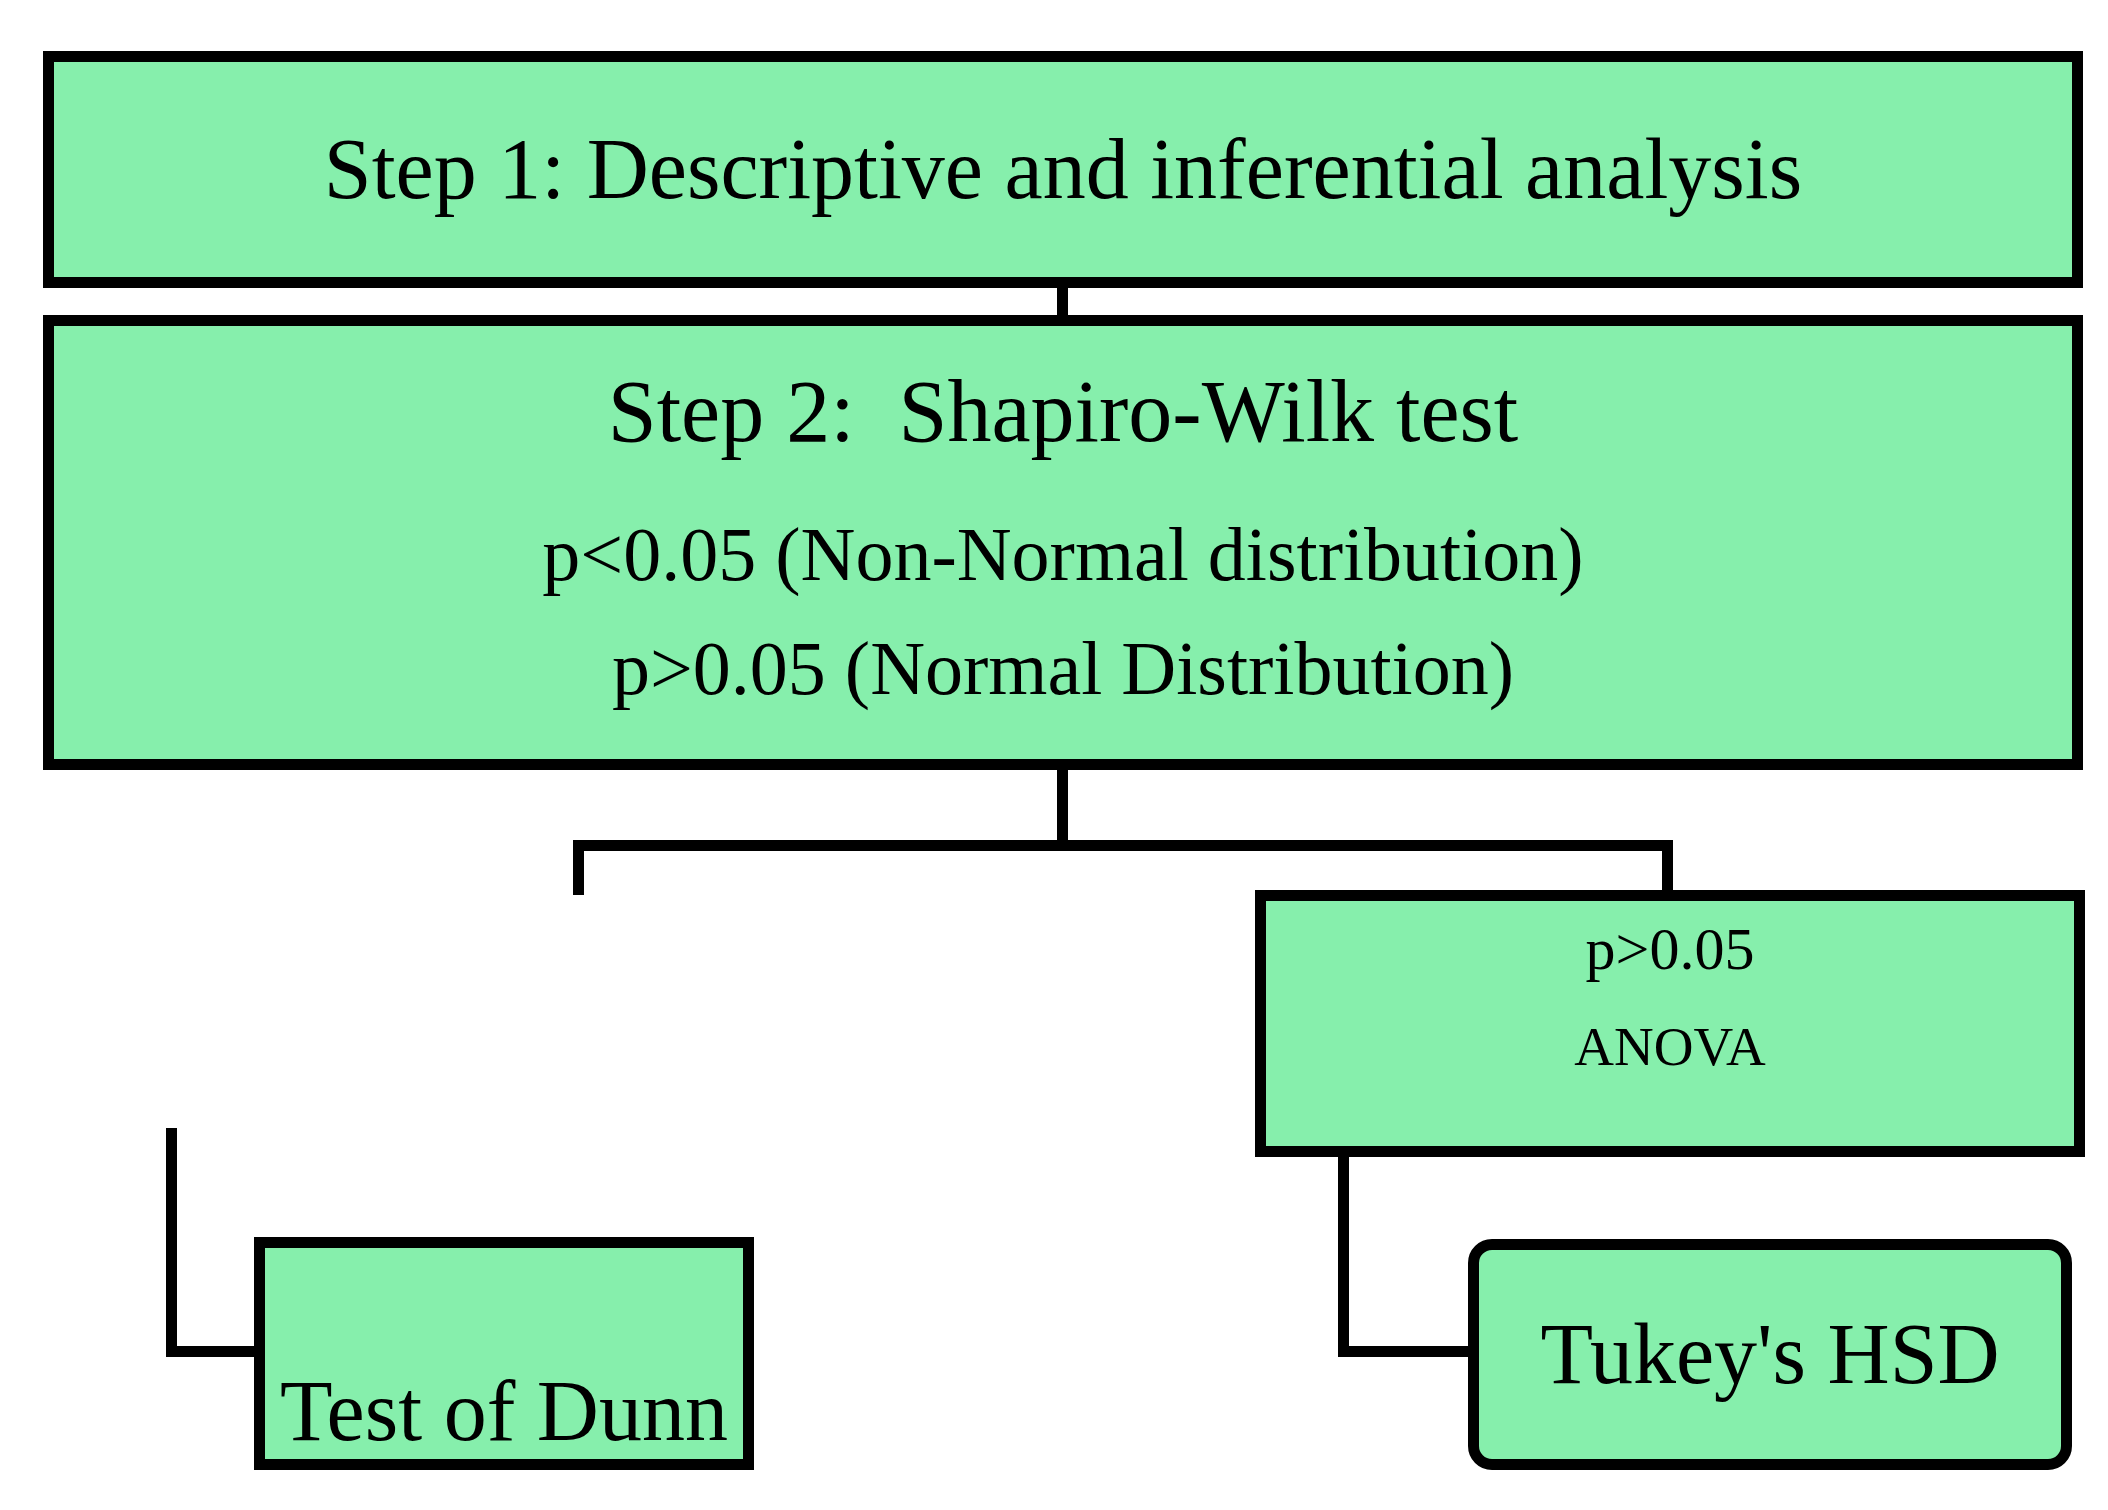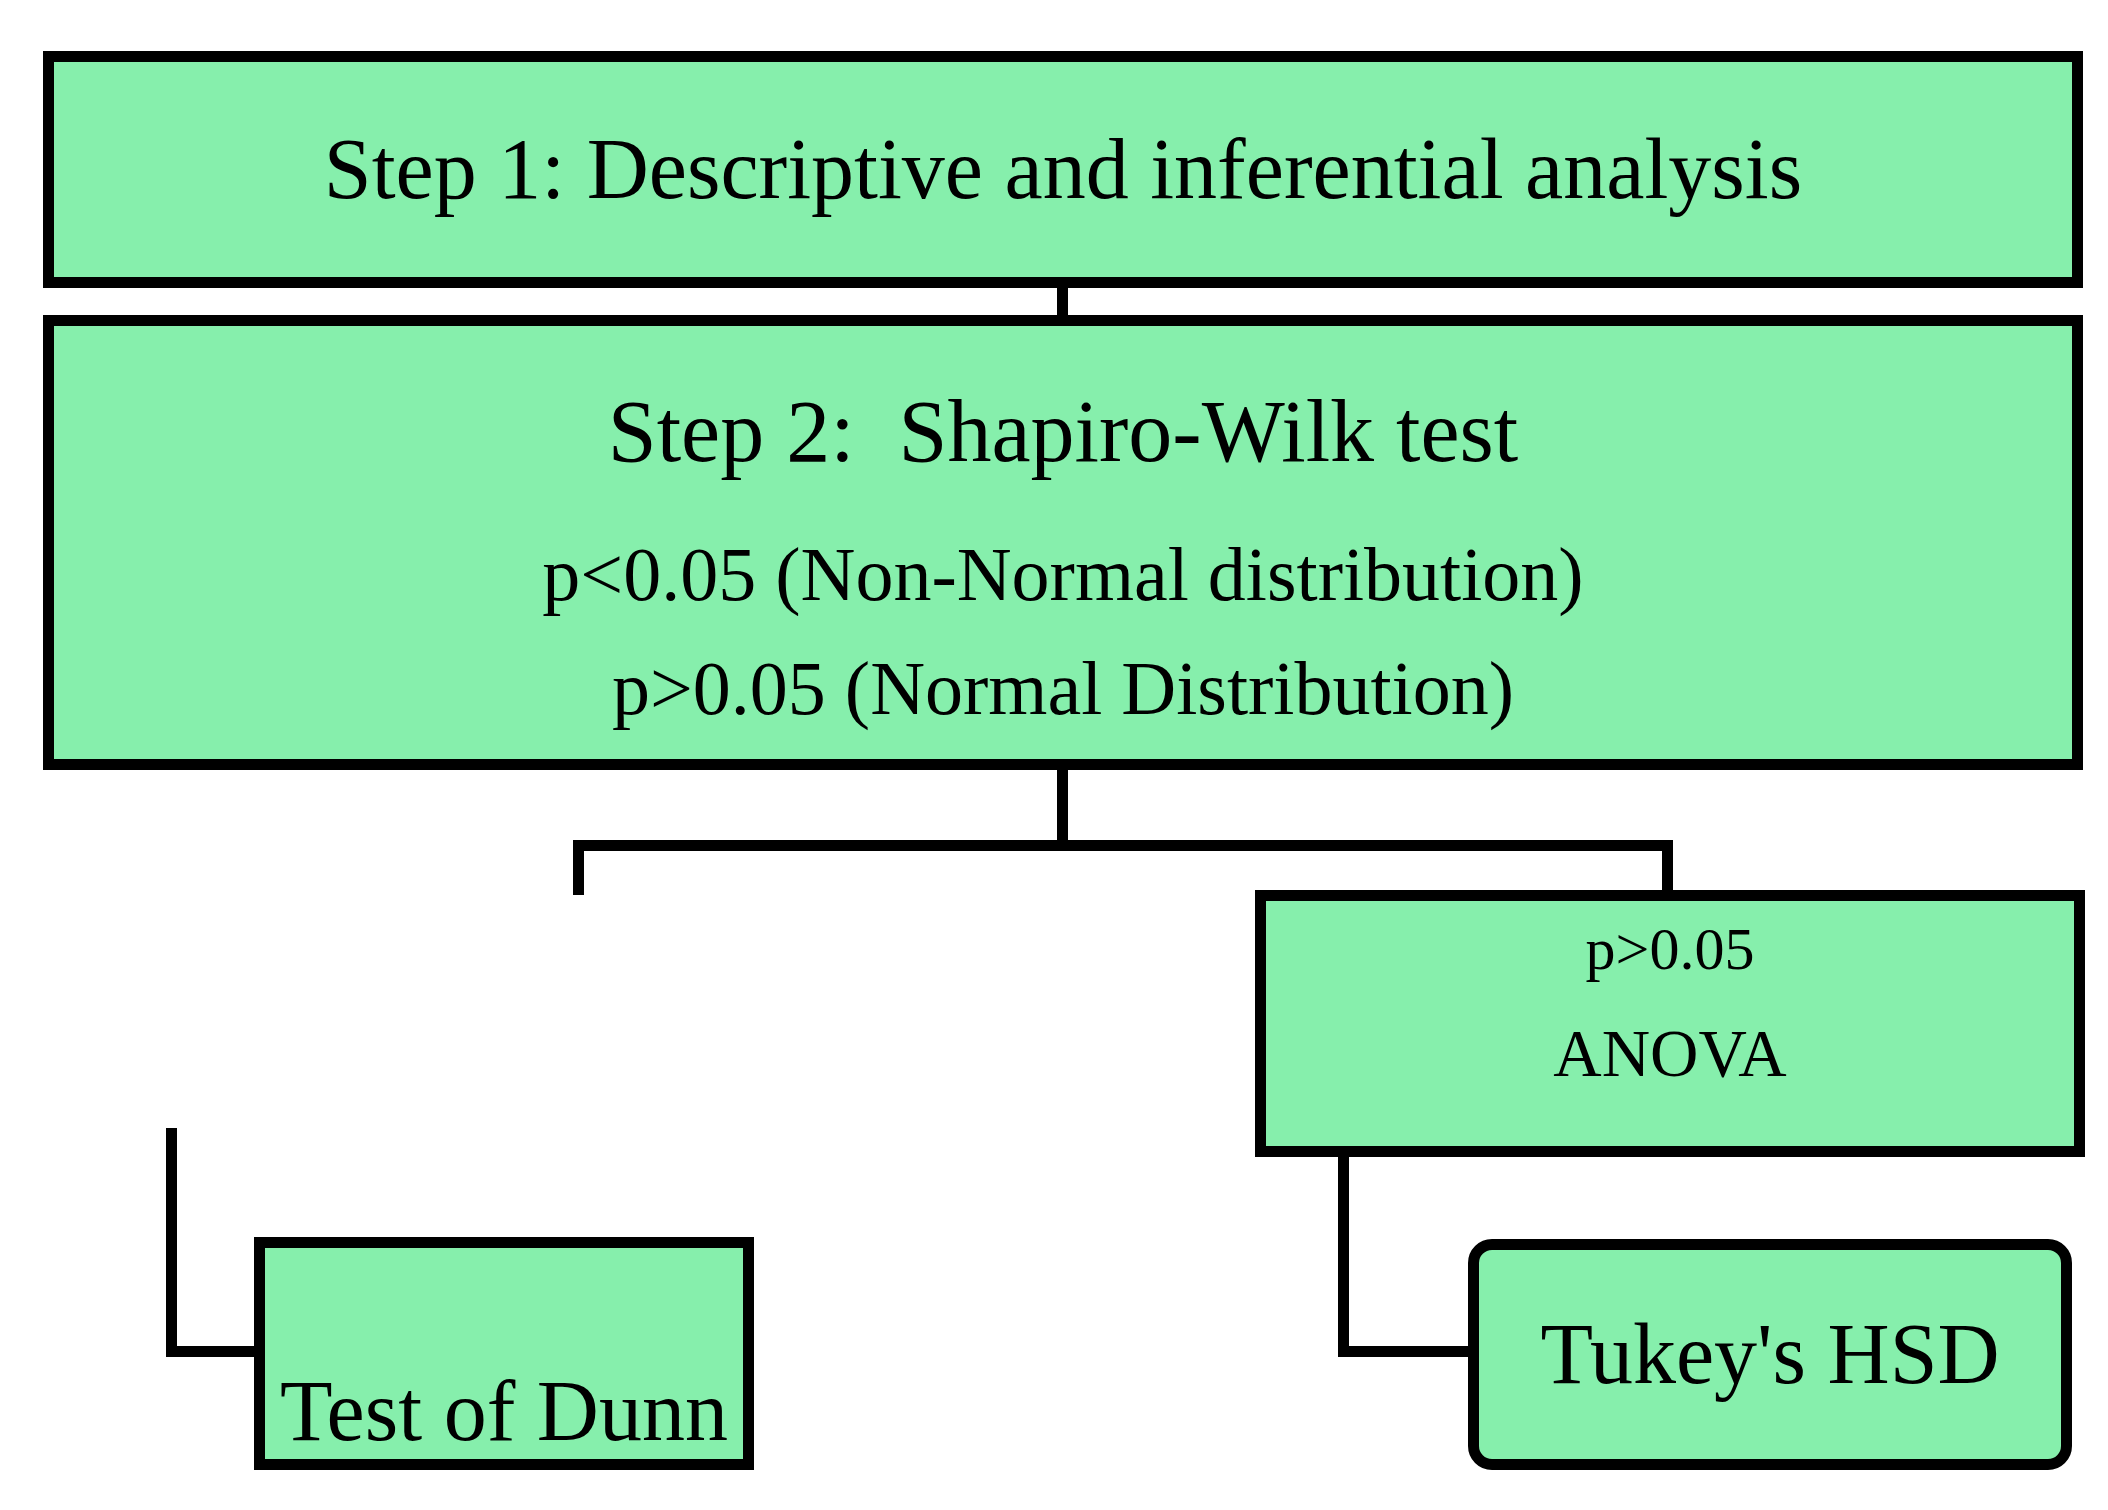--- a/index.html
+++ b/index.html
@@ -40,27 +40,27 @@
   
   #box-step1 { left: 43px;  top: 51px;   width: 2040px; height: 237px; justify-content: center; }
   #box-step2 { left: 43px;  top: 315px;  width: 2040px; height: 455px; }
   #box-kruskal { left: 60px;   top: 890px;  width: 1038px; height: 238px; }
   #box-anova   { left: 1255px; top: 890px;  width: 830px;  height: 267px; }
   #box-dunn    { left: 254px;  top: 1237px; width: 500px;  height: 233px; justify-content: flex-end; }
   #box-tukey   { left: 1468px; top: 1239px; width: 604px;  height: 231px; justify-content: center; border-radius: 24px; }
 
   
   .t-step1 { font-size: 86px; }
-  .t-step2-title { font-size: 88px; margin-top: 58px; }
+  .t-step2-title { font-size: 88px; margin-top: 38px; }
   .t-step2-sub1  { font-size: 76px; margin-top: 52px; }
   .t-step2-sub2  { font-size: 76px; margin-top: 31px; }
   .t-branch-p    { font-size: 80px; margin-top: 10px; }
   .t-kruskal     { font-size: 84px; margin-top: 20px; }
   .t-anova-p     { font-size: 60px; margin-top: 15px; }
-  .t-anova       { font-size: 67px; margin-top: 35px; }
+  .t-anova       { font-size: 55px; margin-top: 35px; }
   .t-dunn  { font-size: 86px; }
   .t-tukey { font-size: 86px; }
 
   
   #c-v1 { left: 1057px; top: 288px;  width: 11px;   height: 27px; }   
   #c-v2 { left: 1057px; top: 770px;  width: 11px;   height: 81px; }   
   #c-h1 { left: 573px;  top: 840px;  width: 1100px; height: 11px; }   
   #c-v3 { left: 573px;  top: 840px;  width: 11px;   height: 55px; }   
   #c-v4 { left: 1662px; top: 840px;  width: 11px;   height: 55px; }   
   #c-v5 { left: 166px;  top: 1128px; width: 11px;   height: 229px; }  

